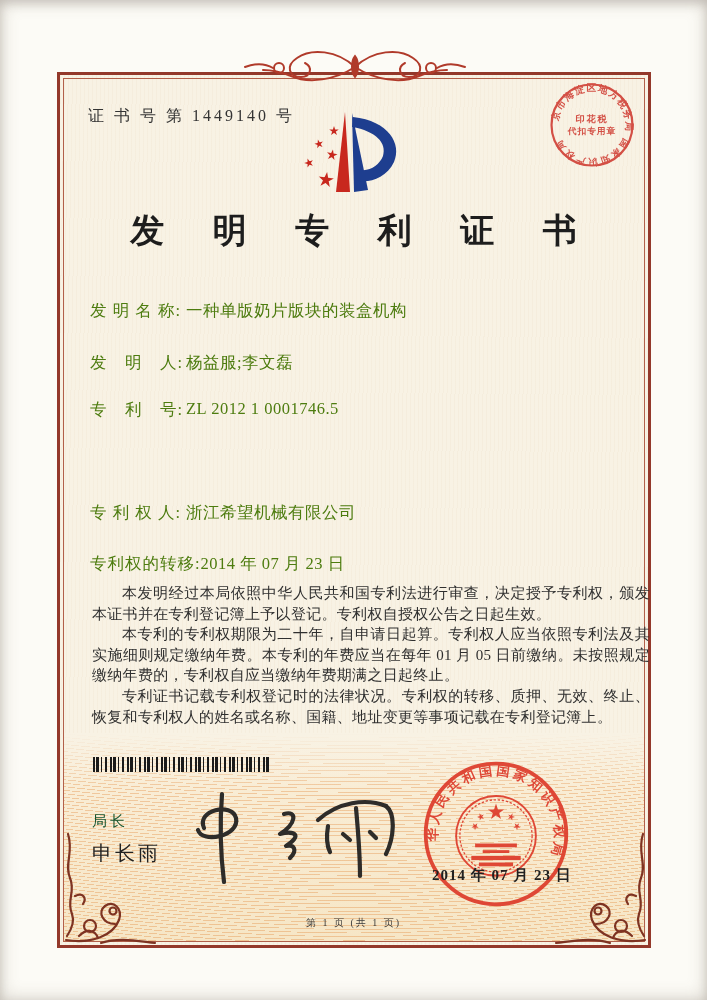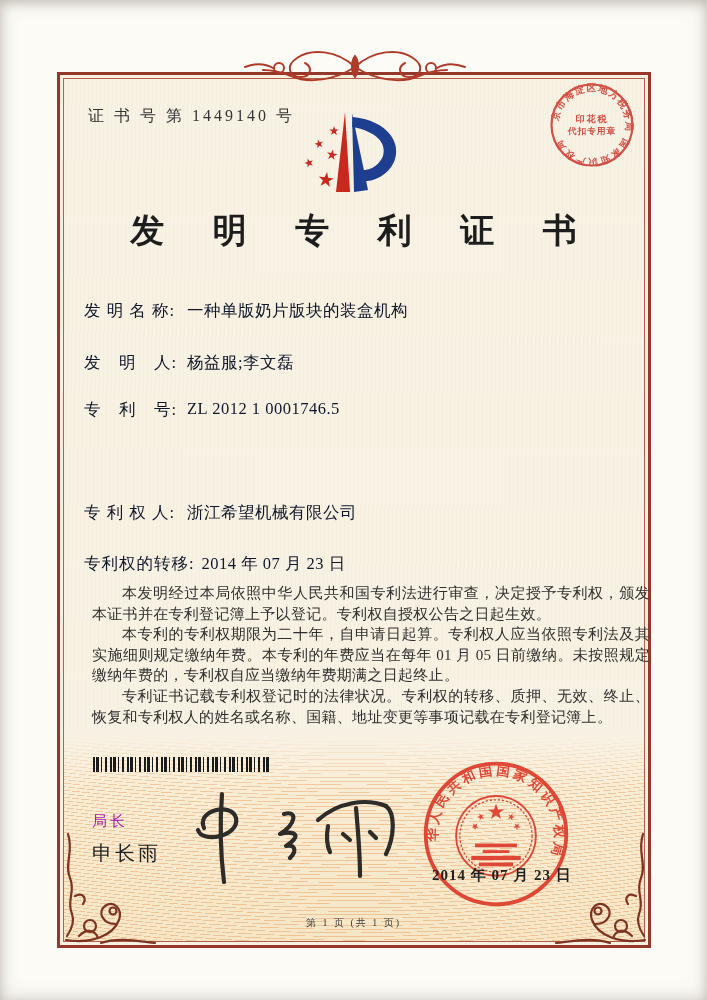--- a/index.html
+++ b/index.html
@@ -27,34 +27,34 @@
     position:absolute;left:4px;right:4px;bottom:4px;height:208px;pointer-events:none;
     background:
       linear-gradient(to bottom, #f8f2e4 0px, rgba(248,242,228,0) 55px),
       repeating-radial-gradient(140% 120% at 50% 330%, rgba(223,128,48,.34) 0 1px, rgba(250,240,220,0) 1px 4.5px),
       linear-gradient(to bottom, #faefda, #f6e6c6);
   }
   .abs{position:absolute;}
   .cert-no{left:88px;top:106px;font-size:16px;letter-spacing:3px;color:#343434;}
   .title{left:0;top:208px;width:707px;text-align:center;font-size:34px;font-weight:600;
          letter-spacing:20px;text-indent:20px;color:#1d1d1d;}
-  .field{left:84px;font-size:16.5px;color:#0f172a;display:flex;white-space:nowrap;}
+  .field{left:90px;font-size:16.5px;color:#4d7c0f;display:flex;white-space:nowrap;}
   .field .lbl{display:inline-block;min-width:96px;letter-spacing:1px;}
-  .field .val{margin-left:7px;letter-spacing:.5px;}
+  .field .val{letter-spacing:.5px;}
   .paras{left:84px;top:583px;width:558px;color:#2f2f2f;margin-left:8px;}
   .paras p{margin:0;font-size:15px;line-height:20.6px;text-align:justify;
            text-indent:2em;letter-spacing:.3px;}
   .barcode{left:93px;top:757px;width:178px;height:15px;
     background:repeating-linear-gradient(90deg,
       #1b1b1b 0 2px, rgba(0,0,0,0) 2px 3px,
       #1b1b1b 3px 6px, rgba(0,0,0,0) 6px 8px,
       #1b1b1b 8px 9px, rgba(0,0,0,0) 9px 12px,
       #1b1b1b 12px 14px, rgba(0,0,0,0) 14px 17px);
   }
-  .role{left:92px;top:812px;font-size:15px;letter-spacing:3px;color:#a21caf;}
+  .role{left:92px;top:812px;font-size:15px;letter-spacing:3px;color:#14532d;}
   .dirname{left:92px;top:840px;font-size:20px;letter-spacing:3px;color:#222;}
   .seal-date{left:432px;top:866px;font-size:15px;font-weight:700;letter-spacing:1px;color:#212121;}
   .footer{left:0;top:916px;width:707px;text-align:center;font-size:10px;letter-spacing:2px;color:#3d3d3d;}
   svg{display:block;overflow:visible;}
 </style>
 </head>
 <body>
 
 <div class="scan">
 

